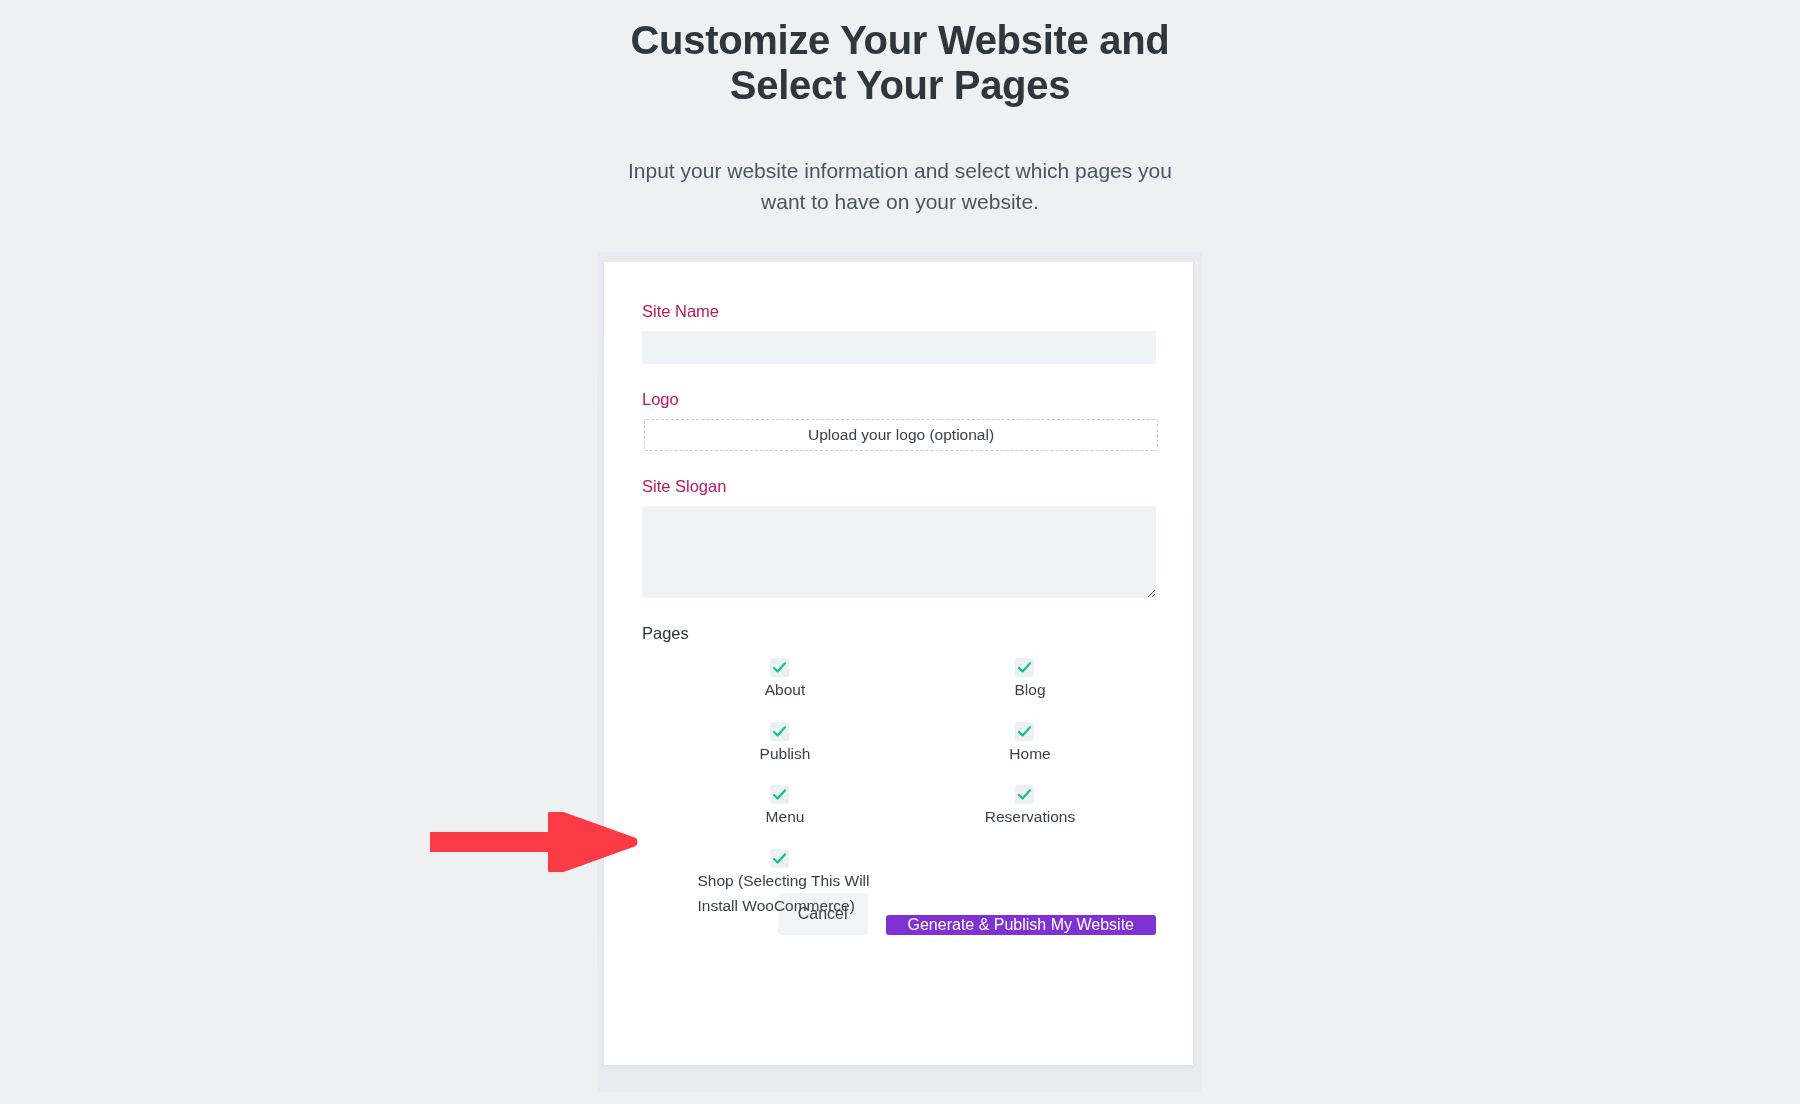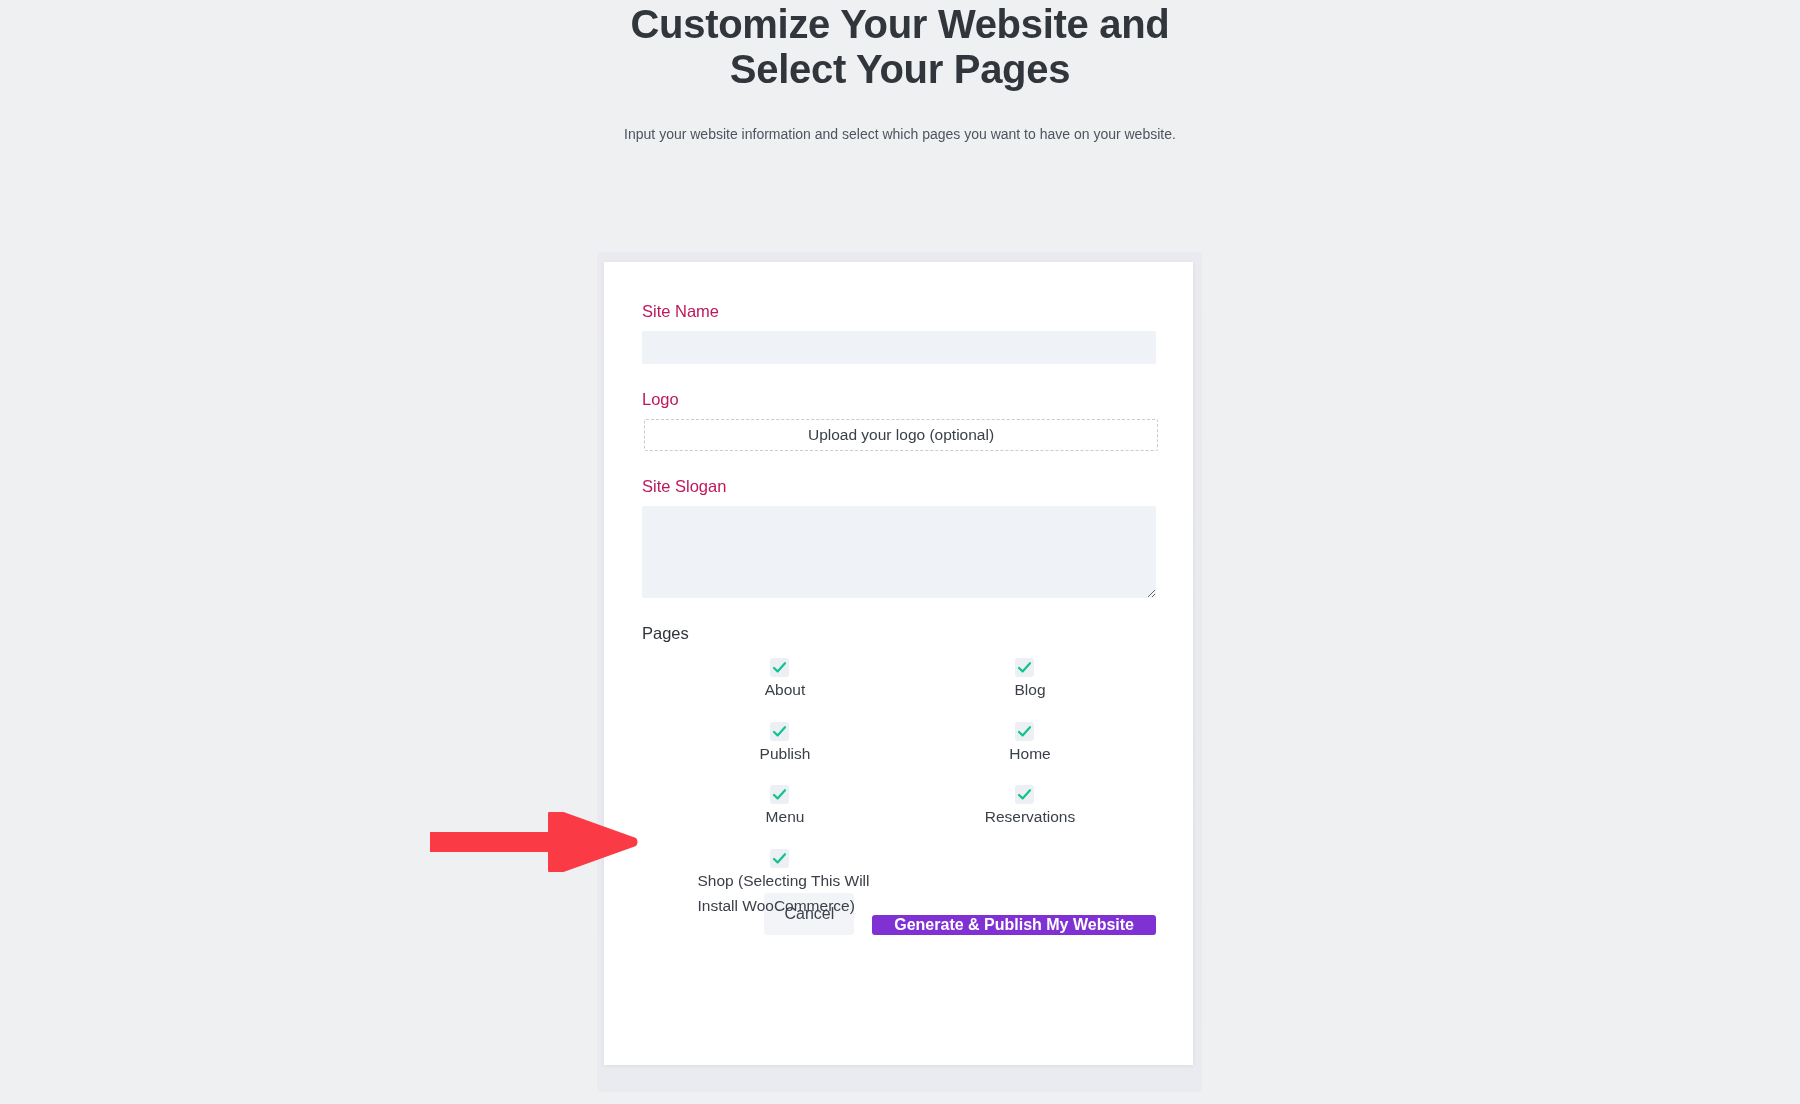--- a/index.html
+++ b/index.html
@@ -18,33 +18,33 @@
 
   
   .header {
     position: absolute;
     left: 0; top: 0;
     width: 1800px;
     text-align: center;
   }
   .page-title {
     margin: 0;
-    padding-top: 2px;
+    padding-top: 18px;
     font-size: 40px;
     font-weight: bold;
     line-height: 1.13;
     color: #31353c;
     letter-spacing: -0.3px;
     width: 560px;
     margin-left: auto; margin-right: auto;
   }
   .page-subtitle {
-    margin: 0;
+    margin: 16px;
     padding-top: 32px;
-    font-size: 14px;
+    font-size: 21px;
     line-height: 1.45;
     color: #4d5460;
     width: 592px;
     margin-left: auto; margin-right: auto;
   }
 
   
   .card-shadow-wrap {
     position: absolute;
     left: 597px; top: 252px;
@@ -188,21 +188,21 @@
   .btn-cancel {
     background: #f3f4f8;
     color: #3d424a;
     font-size: 16px;
     padding: 12px 20px;
   }
   .btn-primary {
     background: #7f31d4;
     color: #ffffff;
     font-size: 16px;
-    font-weight: bold;
+    font-weight: normal;
     padding: 1px 22px;
   }
 
   
   .arrow {
     position: absolute;
     left: 430px; top: 812px;
     width: 210px; height: 60px;
     pointer-events: none;
   }

